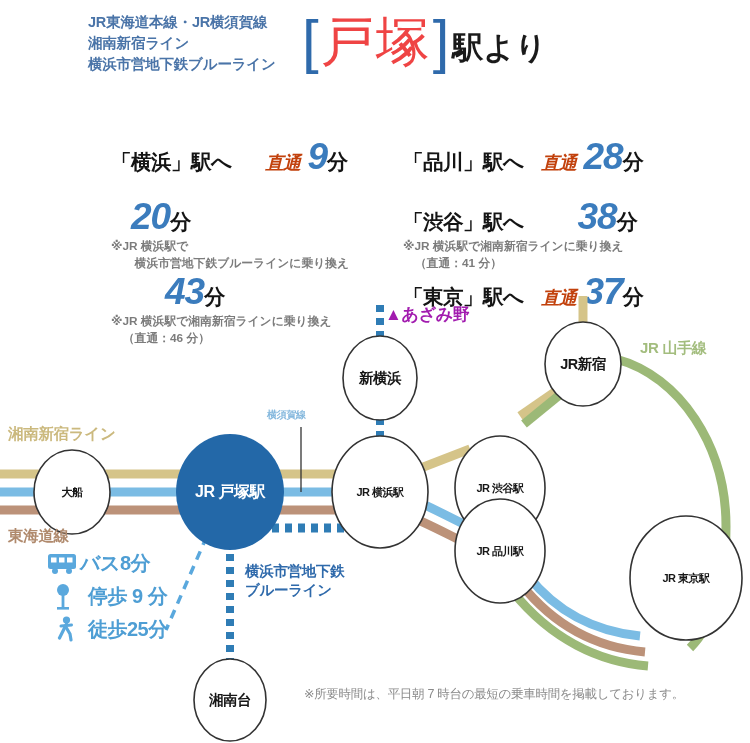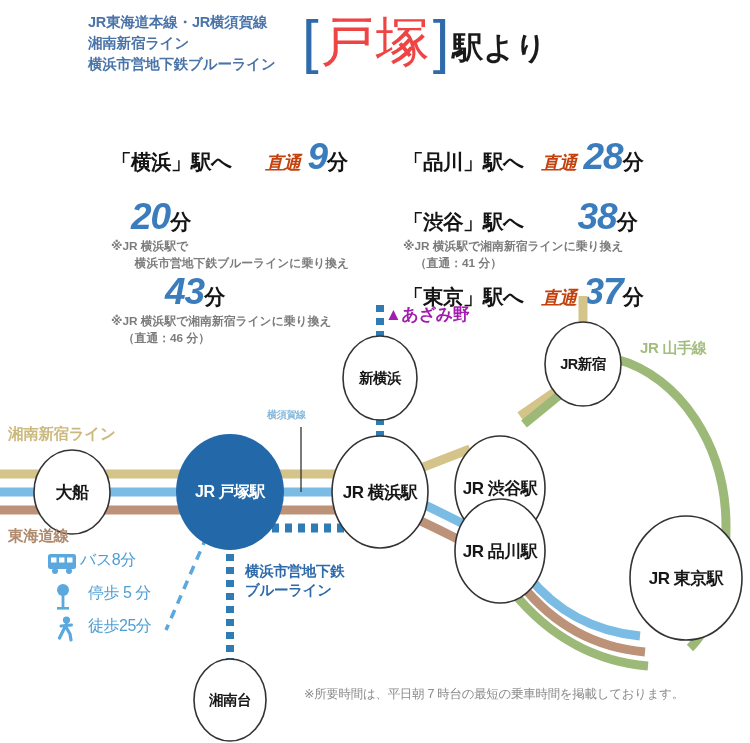--- a/index.html
+++ b/index.html
@@ -59,41 +59,41 @@
     color: #7c7c7c; font-size: 11.8px; line-height: 1.45;
     font-weight: 700; margin-top: 2px; white-space: pre;
   }
 
   
   #map { position: absolute; left: 0; top: 296px; width: 750px; height: 447px; }
   #map svg { position: absolute; left: 0; top: 0; }
 
   .st-label {
     position: absolute; text-align: center;
-    font-size: 17px; font-weight: 700; color: #171717;
+    font-size: 11px; font-weight: 700; color: #171717;
     letter-spacing: -0.5px; white-space: nowrap;
     transform: translate(-50%, -50%); pointer-events: none;
   }
   .st-label.white { color: #ffffff; font-size: 16px; }
   .st-label.sm { font-size: 14.5px; }
 
   .mlabel {
     position: absolute; white-space: nowrap;
     font-weight: 700; letter-spacing: -0.3px; line-height: 1.3;
   }
   .lbl-shonan { color: #cbb97e; font-size: 15.5px; }
   .lbl-tokaido { color: #b08a6d; font-size: 15.5px; }
   .lbl-yokosuka { color: #86b9de; font-size: 10px; }
   .lbl-yamanote { color: #a3bd7e; font-size: 15px; }
   .lbl-bluelne { color: #2f6aab; font-size: 14.5px; }
   .lbl-azamino { color: #a21caf; font-size: 17px; }
 
   .leg-row {
     position: absolute; display: flex; align-items: center;
-    color: #4e9ed4; font-size: 16px; font-weight: 400;
+    color: #4e9ed4; font-size: 20px; font-weight: 700;
     letter-spacing: -0.5px; white-space: nowrap;
   }
   .leg-ico { width: 22px; display: flex; justify-content: center; margin-right: 3px; }
 
   .prop-box {
     position: absolute; background: #2f6aab; color: #fff;
     border-radius: 7px; padding: 7px 10px 8px;
     font-size: 17px; font-weight: 700; line-height: 1.35;
     text-align: center; letter-spacing: -0.5px; white-space: nowrap;
   }
@@ -274,21 +274,21 @@
     <div class="mlabel lbl-azamino" style="left:385px; top:8px;">
       <span>▲</span><span>あざみ野</span>
     </div>
 
     <div class="leg-row" style="left:45px; top:254px;">
       <span class="leg-ico"></span>
       <span style="margin-left:10px;">バス8分</span>
     </div>
     <div class="leg-row" style="left:53px; top:287px;">
       <span class="leg-ico"></span>
-      <span style="margin-left:10px;">停歩 5 分</span>
+      <span style="margin-left:10px;">停歩 9 分</span>
     </div>
     <div class="leg-row" style="left:53px; top:320px;">
       <span class="leg-ico"></span>
       <span style="margin-left:10px;">徒歩25分</span>
     </div>
 
 
     <div class="footnote" style="left:304px; top:390px;">※所要時間は、平日朝 7 時台の最短の乗車時間を掲載しております。</div>
 
   </div>

